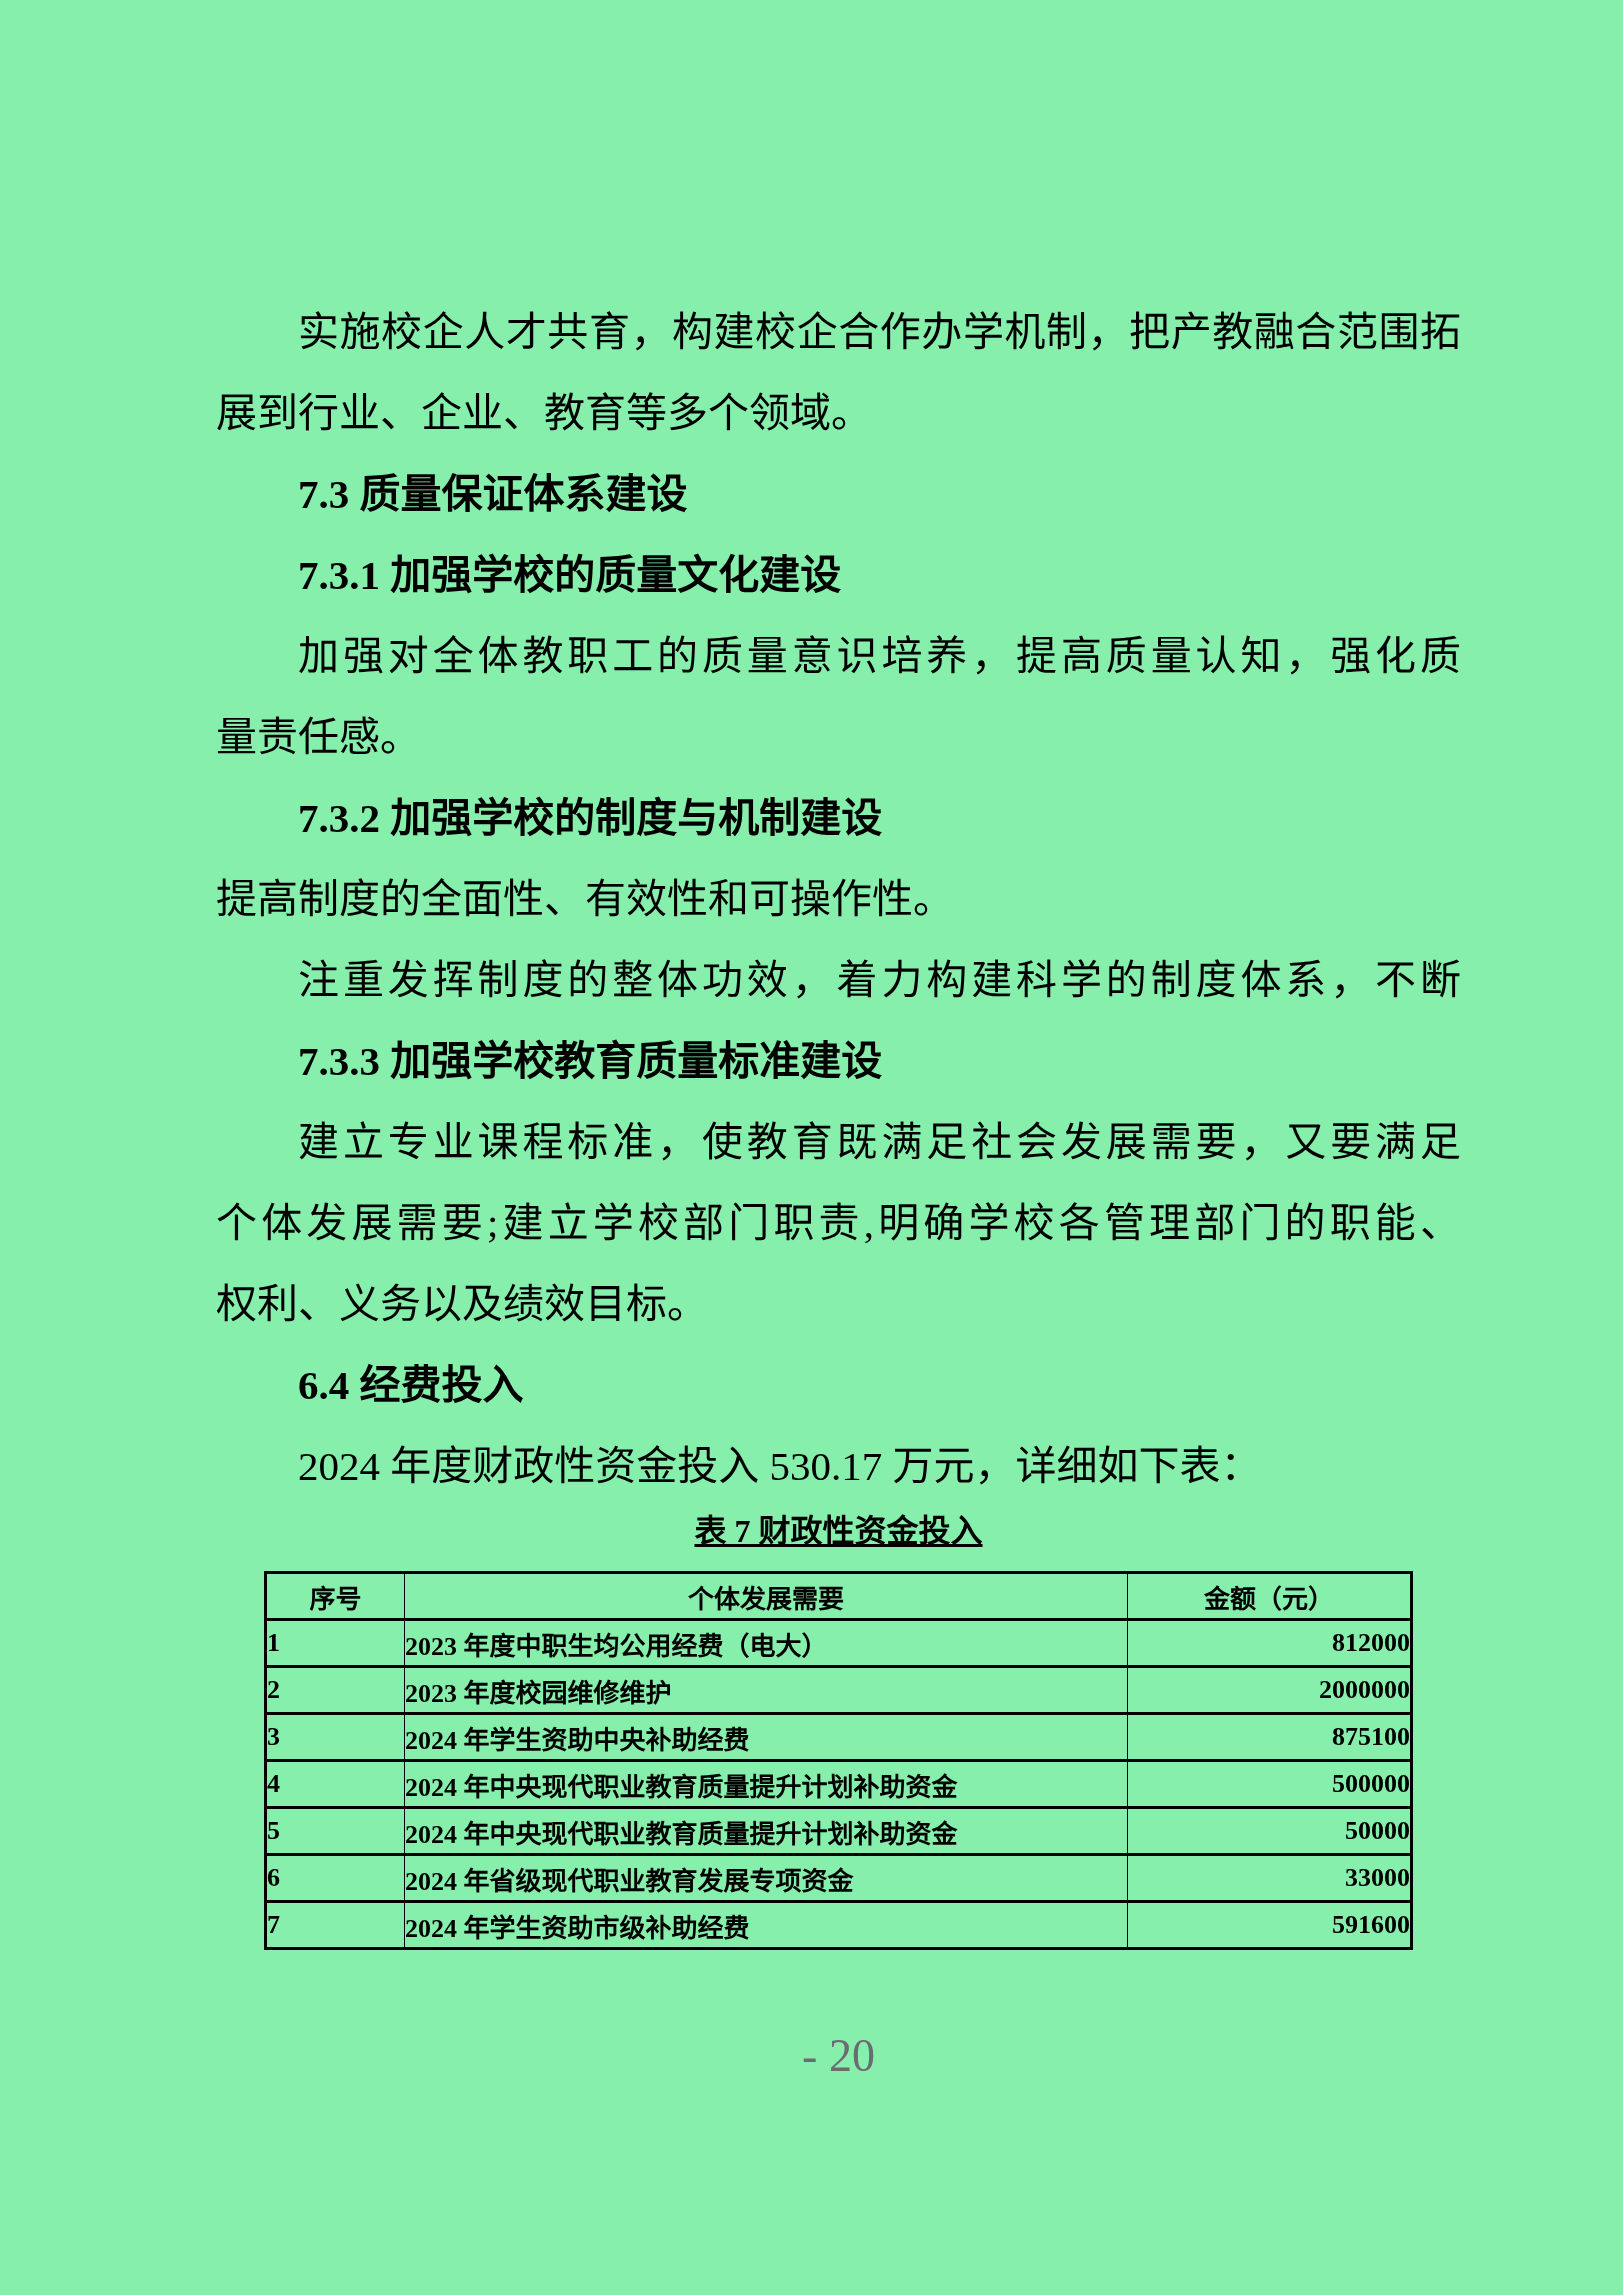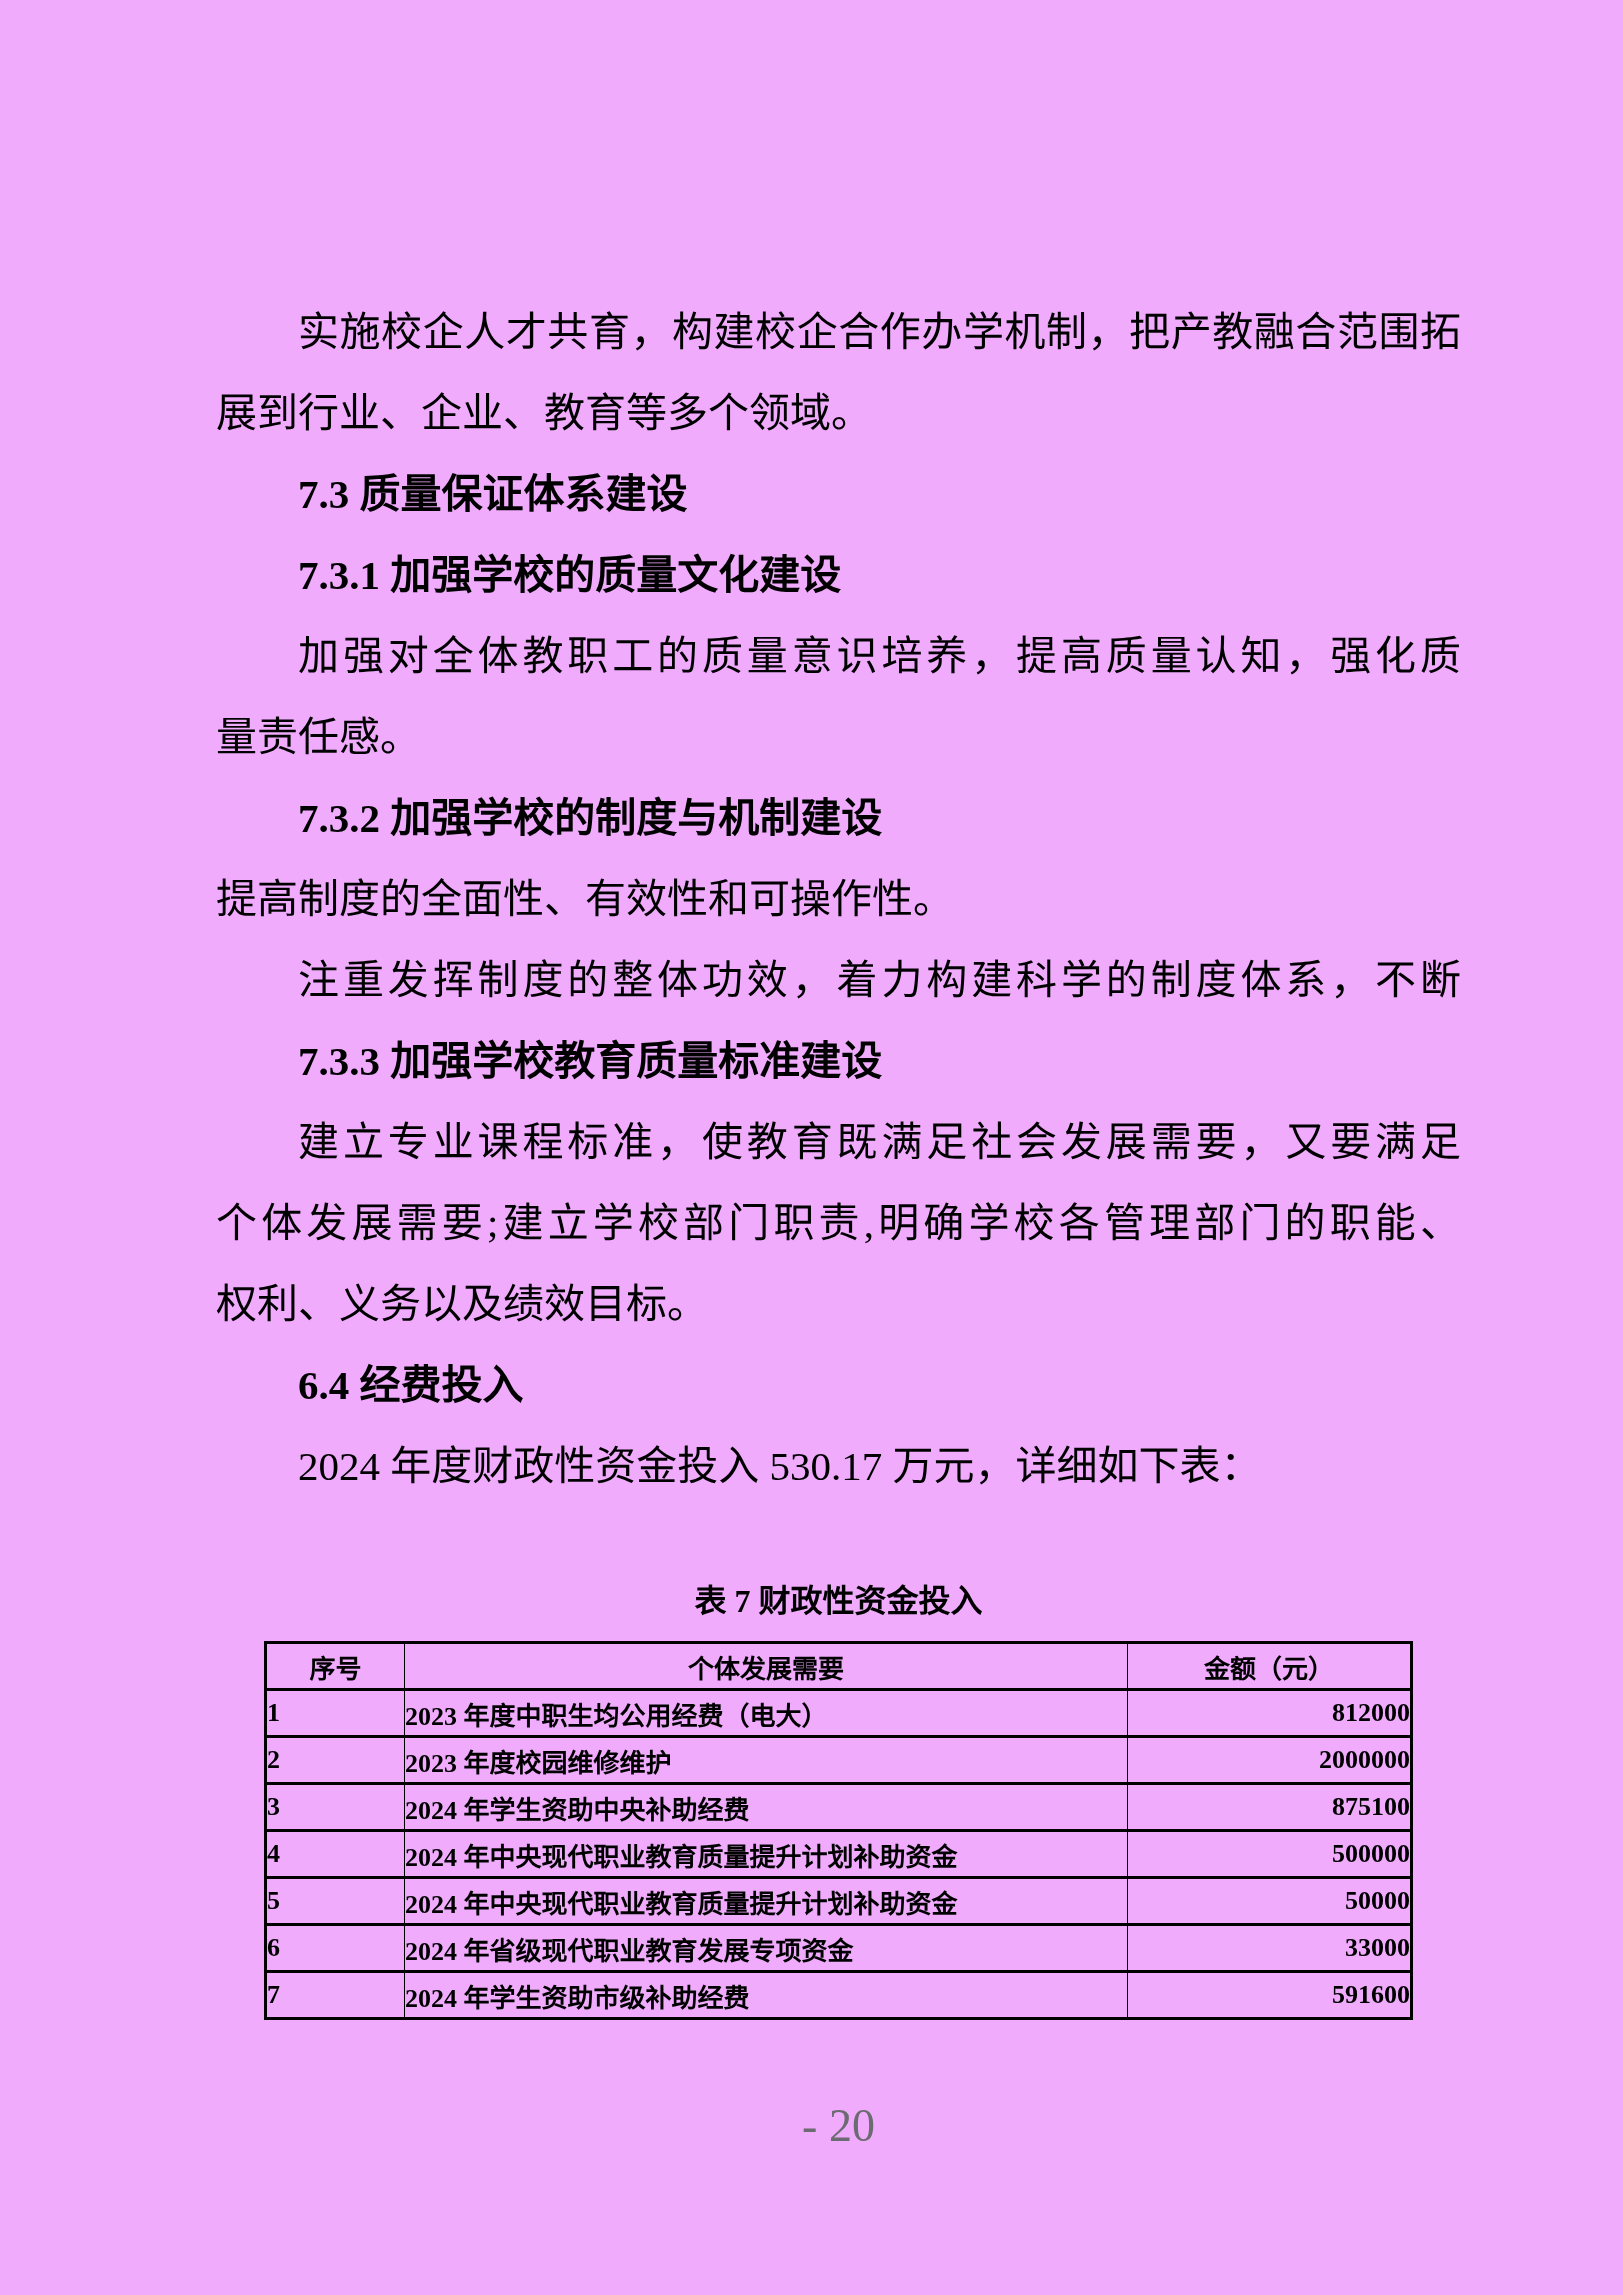--- a/index.html
+++ b/index.html
@@ -6,21 +6,21 @@
   body {
     background: #ffffff;
     font-family: "Liberation Serif", "DejaVu Serif", serif;
     color: #000000;
     -webkit-font-smoothing: antialiased;
   }
   .page {
     position: relative;
     width: 1623px;
     height: 2295px;
-    background: #f0abfc;
+    background: #86efac;
     overflow: hidden;
   }
   .content {
     box-sizing: content-box;
     width: 1245px;
     padding: 292px 162px 0 216px;
   }
   .line {
     font-size: 41px;
     line-height: 81px;
@@ -29,25 +29,25 @@
   .wrapline { white-space: normal; }
   
   .jl {
     text-align: justify;
     text-align-last: justify;
     white-space: normal;
   }
   .first { text-indent: 82px; }
   .heading { font-weight: bold; }
   .table-caption {
-    margin-top: 70px;
     text-align: center;
     font-size: 32px;
     font-weight: bold;
     line-height: 49px;
+    text-decoration: underline;
   }
   table.budget {
     border-collapse: collapse;
     margin: 15px auto 0 auto;
     width: 1146px;
     table-layout: fixed;
   }
   table.budget th, table.budget td {
     border: 1.6px solid #000000;
     border-top-width: 3.2px;

